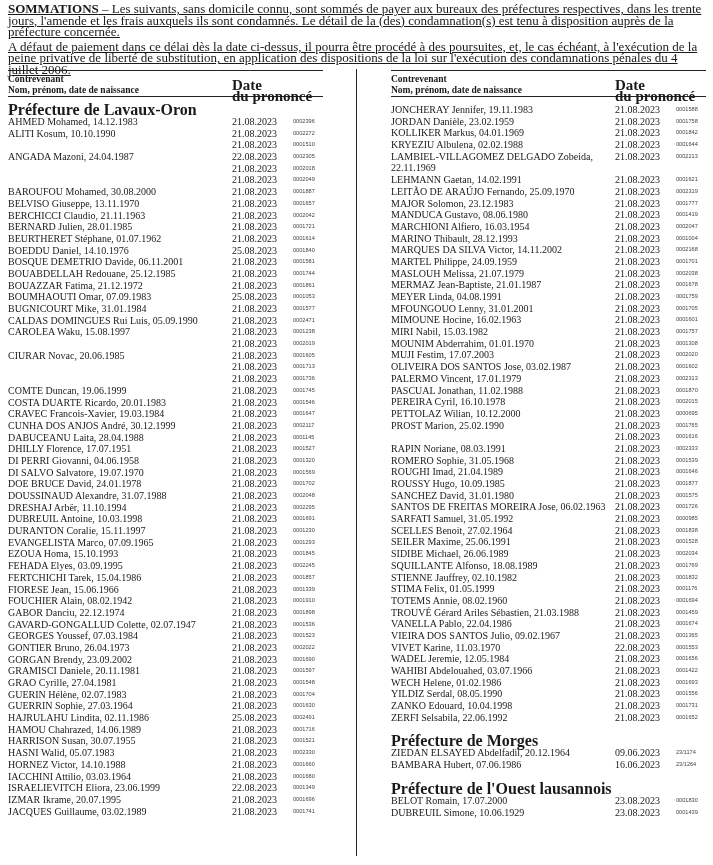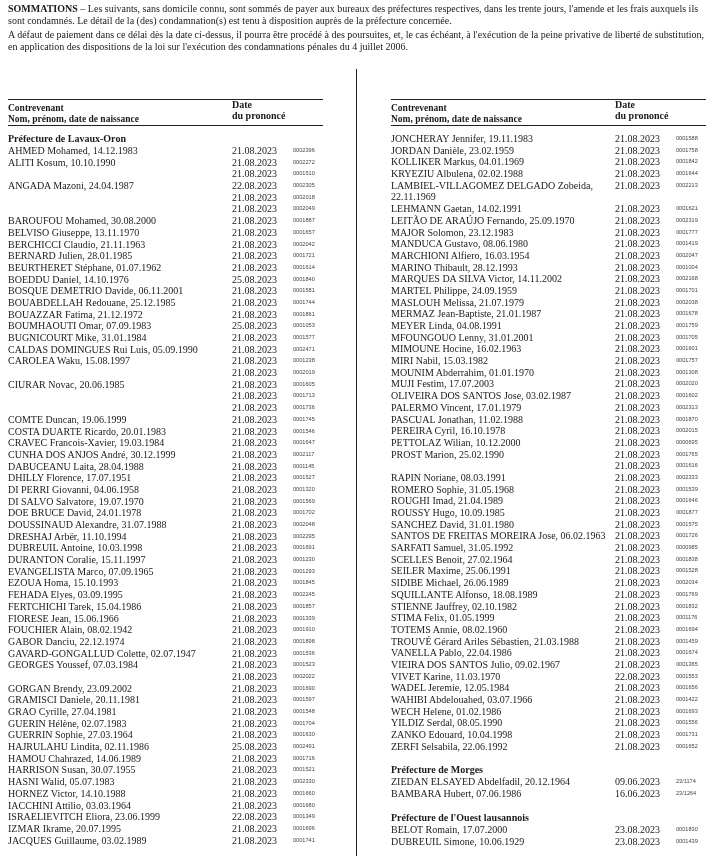--- a/index.html
+++ b/index.html
@@ -1,30 +1,30 @@
 <!DOCTYPE html>
 <html><head>
 <meta charset="utf-8">
 <style>
   html, body { margin: 0; padding: 0; background: #ffffff; }
   body {
     width: 713px; height: 865px; position: relative; overflow: hidden;
     font-family: "Liberation Serif", "DejaVu Serif", serif; color: #1a1a1a;
   }
-  .intro { position: absolute; left: 8px; top: 3px; width: 700px; font-size: 10px; line-height: 11.6px; }
+  .intro { position: absolute; left: 8px; top: 3px; width: 700px; font-size: 13px; line-height: 11.6px; text-decoration: underline; }
   .intro p { margin: 0 0 3px 0; }
   .intro b { font-weight: bold; }
   .col { position: absolute; top: 70px; }
   .col.left { left: 8px; width: 315px; }
   .col.right { left: 391px; width: 315px; }
   .divider { position: absolute; left: 356px; top: 69px; width: 1.3px; height: 787px; background: #222; }
-  .hdr { border-top: 1.6px solid #222; border-bottom: 1.6px solid #222; height: 25px; position: relative; margin-bottom: 7px; margin-top: 29px; }
+  .hdr { border-top: 1.6px solid #222; border-bottom: 1.6px solid #222; height: 25px; position: relative; margin-bottom: 7px; }
   .hdr .h1 { position: absolute; left: 0; top: 3px; font-weight: bold; font-size: 9.5px; line-height: 10.5px; }
-  .hdr .h2 { position: absolute; left: 224px; top: 0; font-weight: bold; font-size: 10px; line-height: 10.5px; }
-  .section-title { font-weight: bold; font-size: 10px; line-height: 12px; height: 12px; }
+  .hdr .h2 { position: absolute; left: 224px; top: 9px; font-weight: bold; font-size: 15px; line-height: 10.5px; }
+  .section-title { font-weight: bold; font-size: 16px; line-height: 12px; height: 12px; }
   .row { position: relative; height: 11.7px; font-size: 10px; line-height: 11.7px; }
   .row.tall { height: 23.4px; }
   .row .name { position: absolute; left: 0; top: 0; width: 215px; white-space: normal; }
   .row .date { position: absolute; left: 224px; top: 0; }
   .row .ref { position: absolute; left: 285px; top: 0; font-size: 5.6px; color: #444; font-family: "Liberation Sans", sans-serif; line-height: 11px; }
   .gap { height: 12px; }
 </style>
 </head>
 <body>
 
@@ -264,20 +264,21 @@
         <span class="name">GAVARD-GONGALLUD Colette, 02.07.1947</span>
         <span class="date">21.08.2023</span>
         <span class="ref">0001536</span>
       </div>
       <div class="row">
         <span class="name">GEORGES Youssef, 07.03.1984</span>
         <span class="date">21.08.2023</span>
         <span class="ref">0001523</span>
       </div>
       <div class="row">
+        <span class="name">GONTIER Bruno, 26.04.1973</span>
         <span class="date">21.08.2023</span>
         <span class="ref">0002022</span>
       </div>
       <div class="row">
         <span class="name">GORGAN Brendy, 23.09.2002</span>
         <span class="date">21.08.2023</span>
         <span class="ref">0001690</span>
       </div>
       <div class="row">
         <span class="name">GRAMISCI Daniele, 20.11.1981</span>

